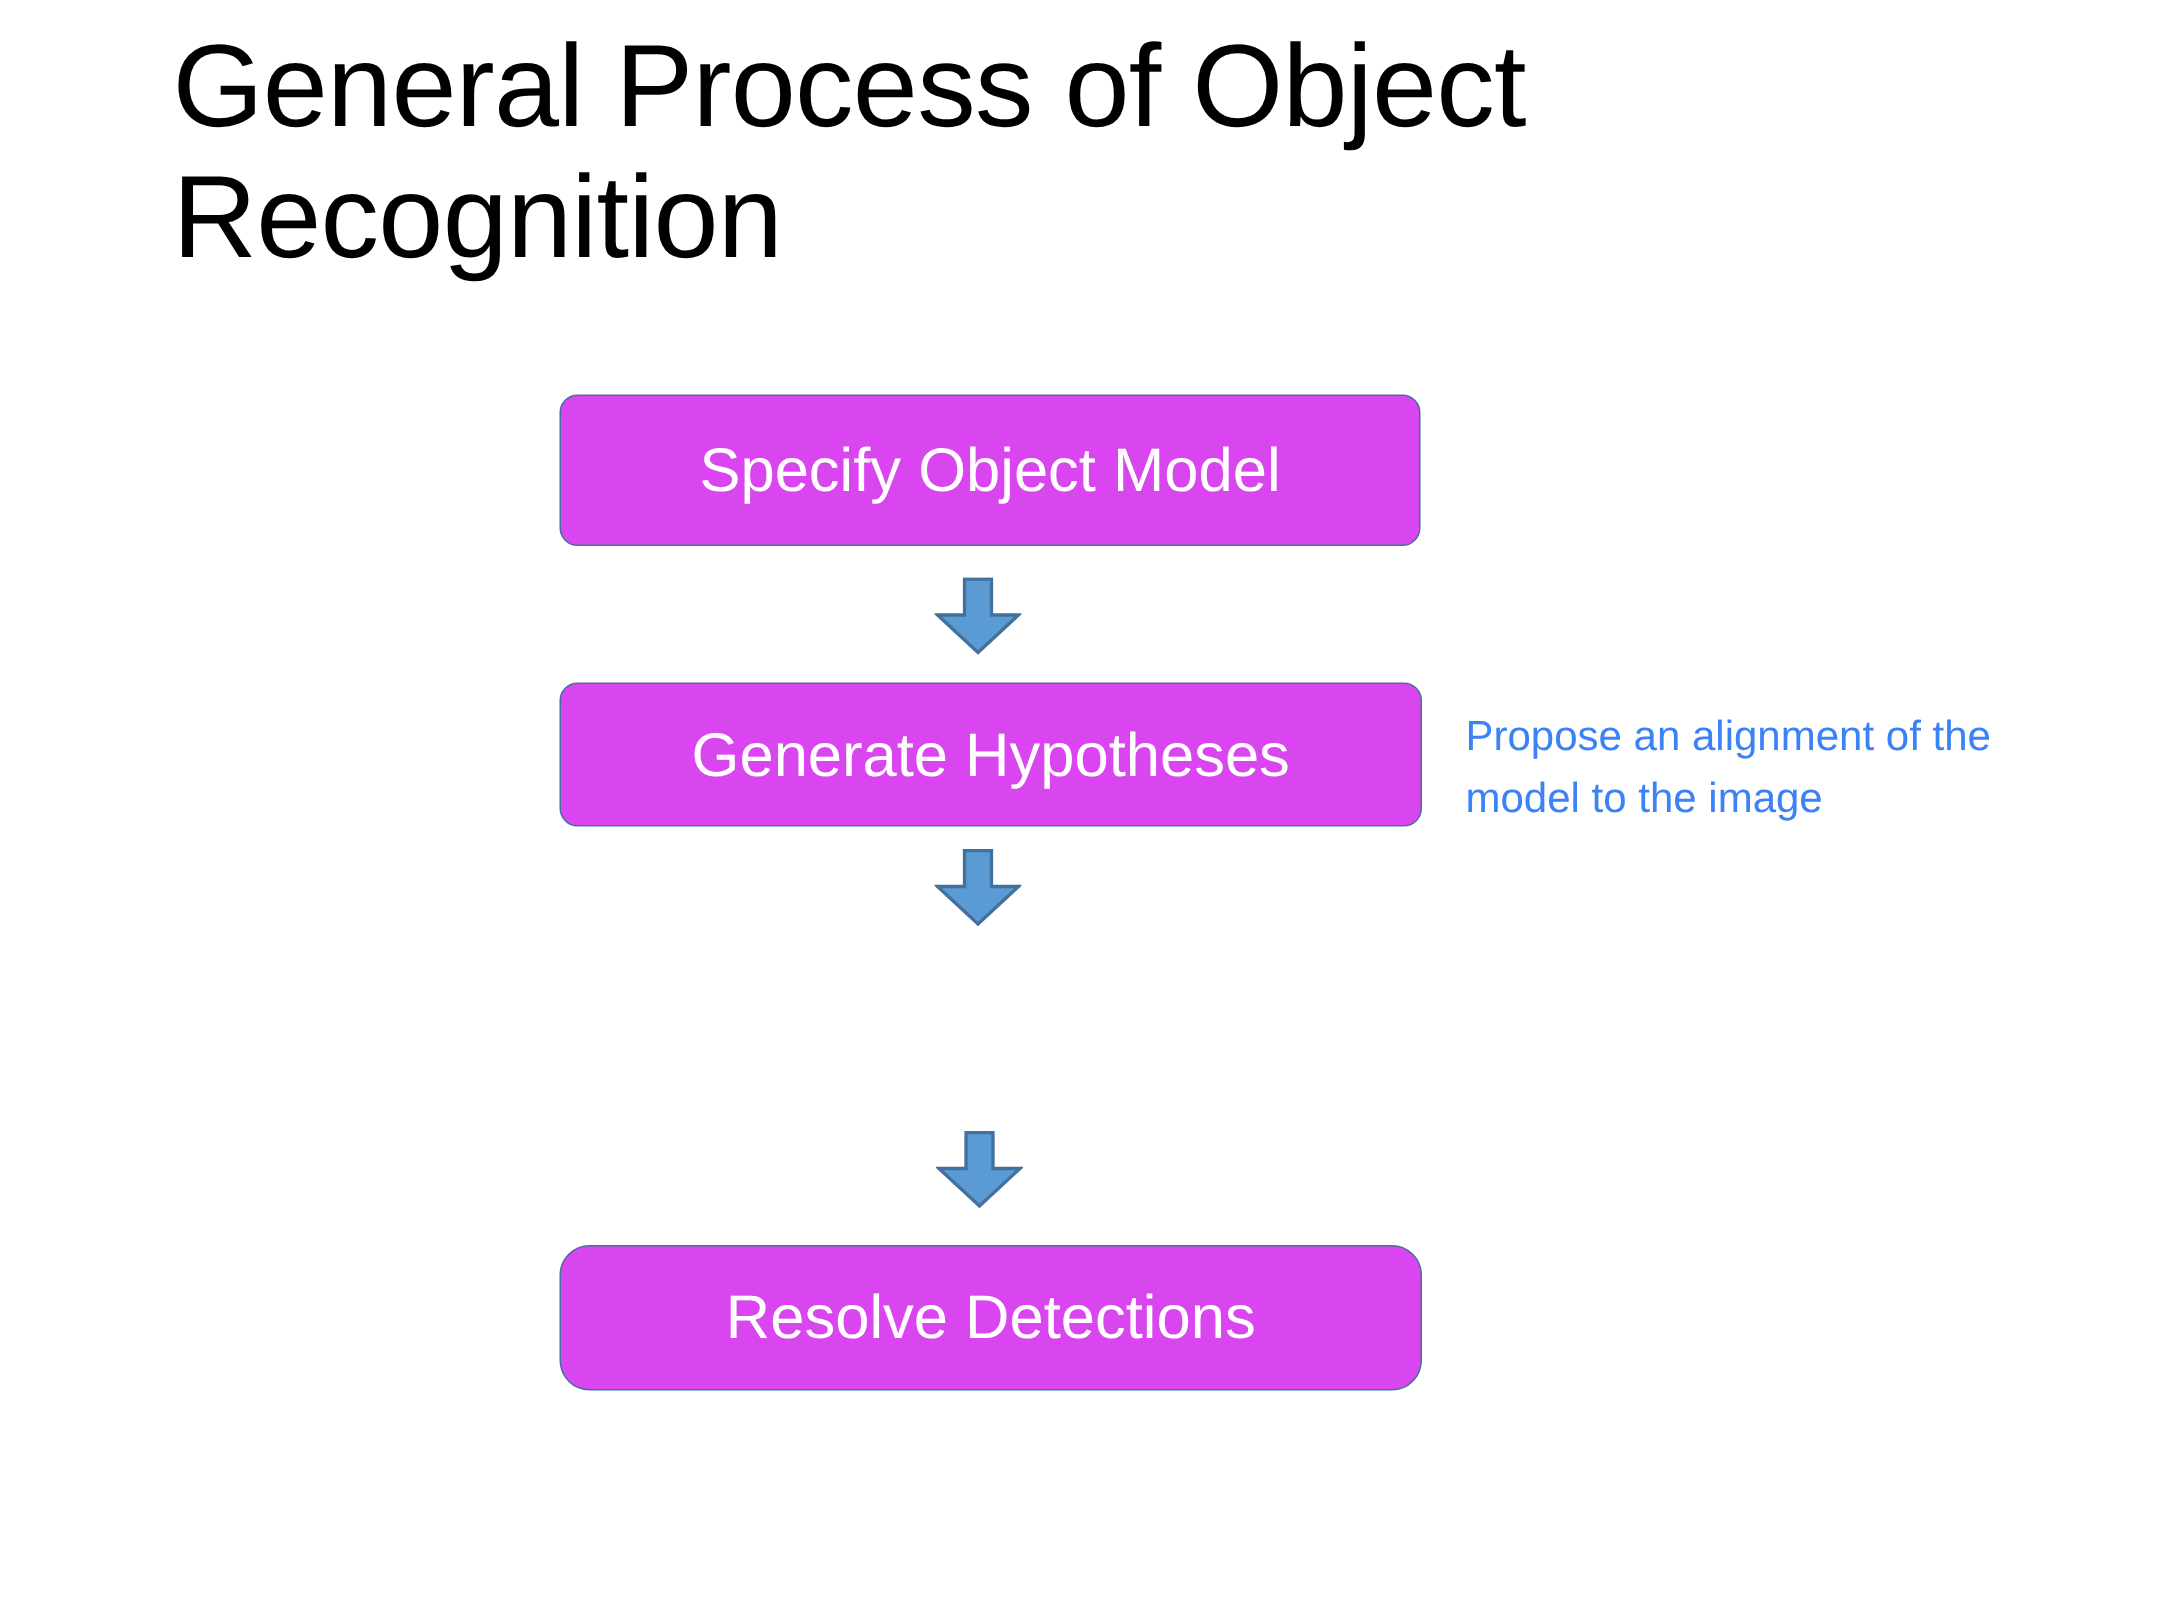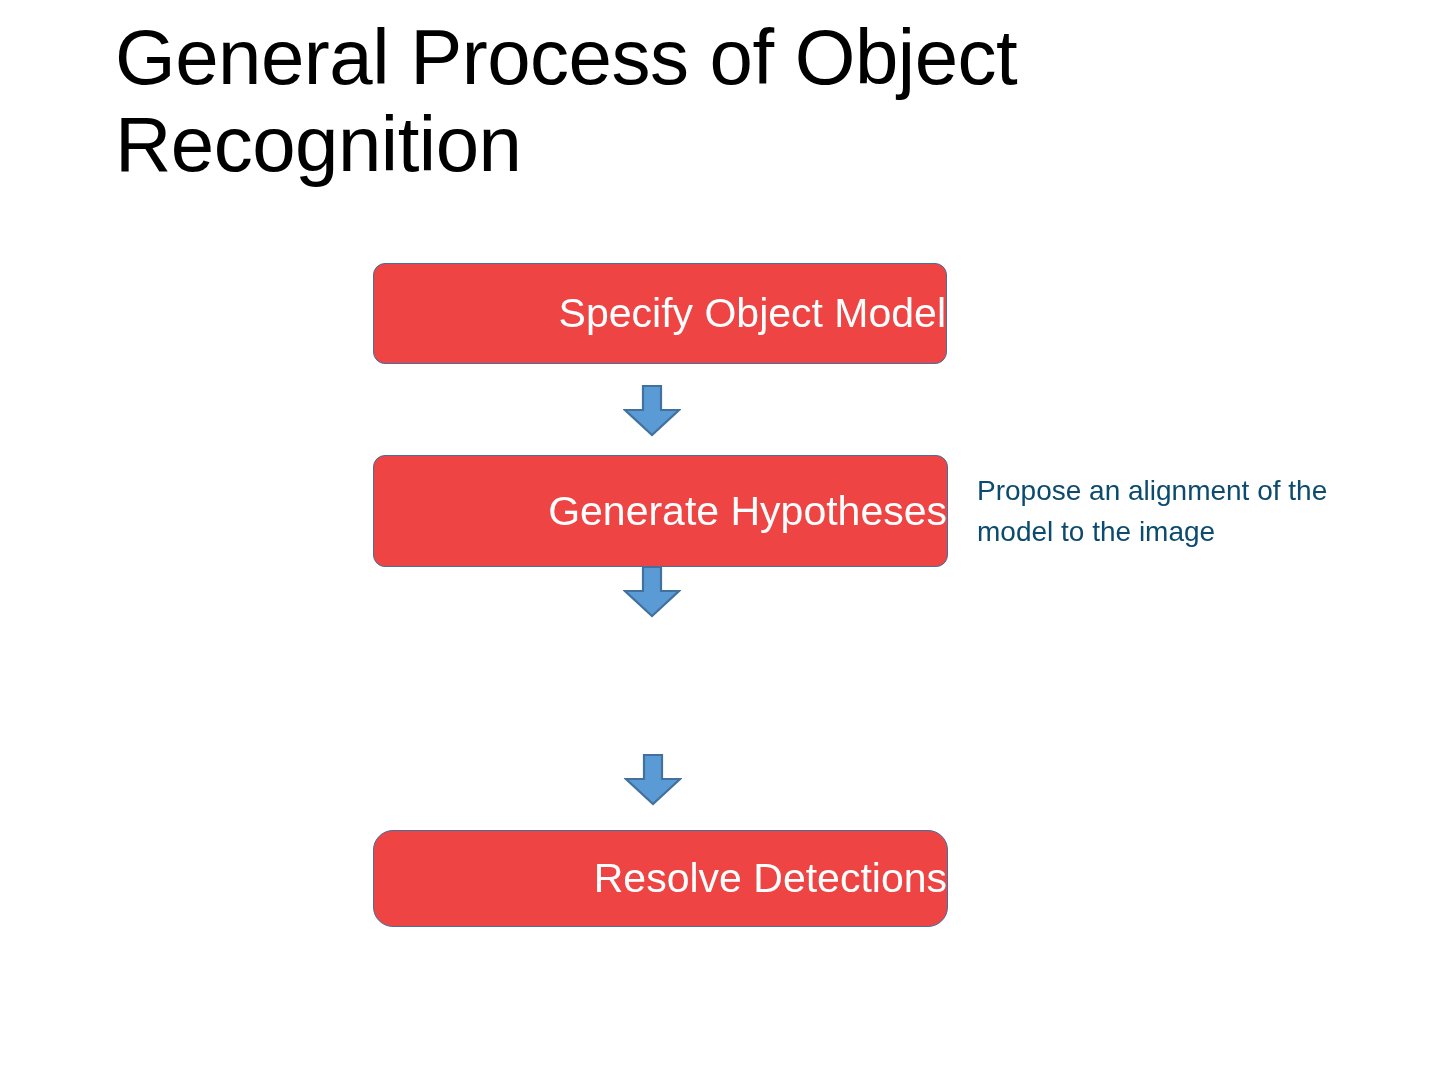--- a/index.html
+++ b/index.html
@@ -37,35 +37,35 @@
     font-weight: 400;
     color: #000000;
     letter-spacing: -0.5px;
     white-space: pre-line;
   }
 
   
   .flow-box {
     position: absolute;
     box-sizing: border-box;
-    background: #ef4444;
+    background: #d946ef;
     border: 1.5px solid #41719C;
     border-radius: 12px;
     display: flex;
     align-items: center;
-    justify-content: flex-end;
+    justify-content: center;
     color: #ffffff;
     font-size: 41px;
     font-weight: 400;
     line-height: 1;
     white-space: nowrap;
   }
 
   #box-1 { left: 373px; top: 263px; width: 574px; height: 101px; }
-  #box-2 { left: 373px; top: 455px; width: 575px; height: 112px;  }
+  #box-2 { left: 373px; top: 455px; width: 575px; height: 96px;  }
   #box-3 { left: 373px; top: 638px; width: 575px; height: 95px;  }
   #box-4 { left: 373px; top: 830px; width: 575px; height: 97px; border-radius: 20px;  }
 
   
   .flow-arrow {
     position: absolute;
     width: 58px;
     height: 52px;
   }
   .flow-arrow svg { display: block; width: 100%; height: 100%; }
@@ -75,21 +75,21 @@
   #arrow-3 { left: 624px; top: 754px; }
 
   
   #annotation-1 {
     position: absolute;
     left: 977px;
     top: 471px;
     width: 430px;
     font-size: 28px;
     line-height: 1.45;
-    color: #0c4a6e;
+    color: #3b82f6;
     white-space: pre-line;
   }
 </style>
 </head>
 <body>
 
 <div id="slide">
 
   <div id="slide-title">General Process of Object
 Recognition</div>

